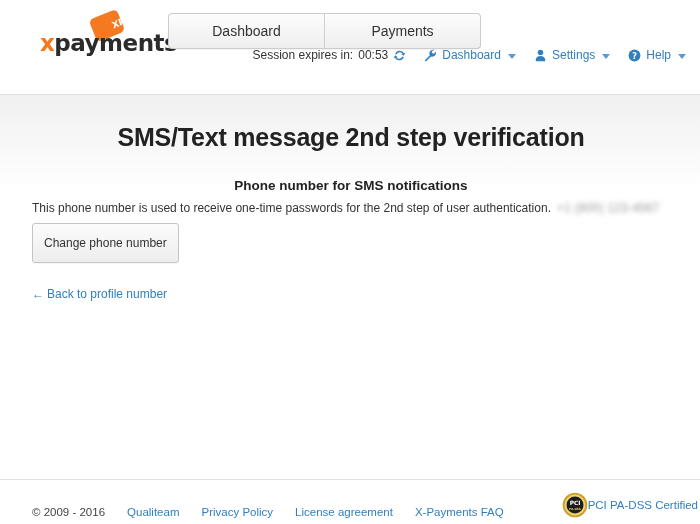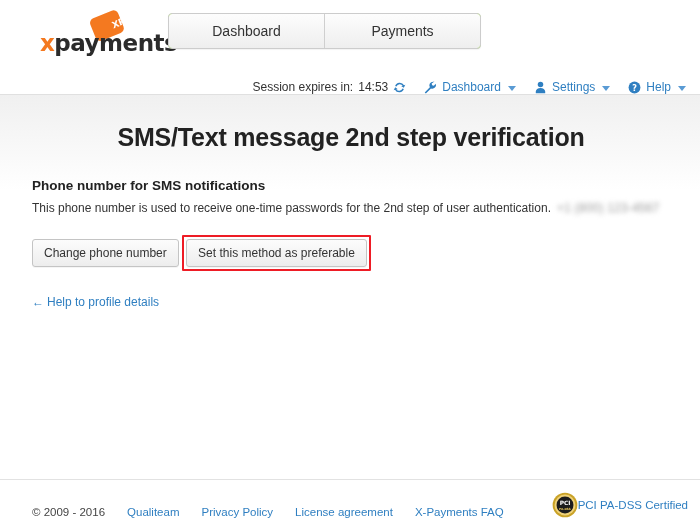--- a/index.html
+++ b/index.html
@@ -73,21 +73,21 @@
     color: #333333;
     background: linear-gradient(to bottom, #fdfdfd 0%, #eeeeee 100%);
     cursor: pointer;
     user-select: none;
   }
   .nav-tab + .nav-tab { border-left: 1px solid #cfcfcf; }
 
   .topbar {
     position: absolute;
     right: 14px;
-    top: 80px;
+    top: 48px;
     display: flex;
     align-items: flex-start;
     gap: 18px;
     font-size: 12px;
   }
   .session {
     color: #333333;
     display: flex;
     align-items: center;
     gap: 5px;
@@ -136,26 +136,27 @@
     margin: 0 0 26px 0;
     letter-spacing: -0.2px;
     text-align: center;
   }
 
   .section-title {
     font-size: 13.5px;
     font-weight: bold;
     color: #222222;
     margin: 0 0 8px 0;
+    text-align: center;
   }
 
   .desc-row {
     font-size: 12px;
     color: #333333;
-    margin-bottom: 20px;
+    margin-bottom: 8px;
     display: flex;
     align-items: baseline;
     gap: 6px;
   }
   .phone-redacted {
     display: inline-block;
     color: #9a9a9a;
     filter: blur(2.4px);
     font-size: 12px;
     letter-spacing: 0.2px;
@@ -163,21 +164,21 @@
   }
 
   .btn {
     display: inline-block;
     font-family: "Liberation Sans", sans-serif;
     font-size: 12px;
     color: #333333;
     background: linear-gradient(to bottom, #fcfcfc 0%, #ededed 100%);
     border: 1px solid #c4c4c4;
     border-radius: 3px;
-    padding: 6px 11px;
+    padding: 12px 11px;
     cursor: pointer;
     box-shadow: 0 1px 0 rgba(0,0,0,0.04);
     line-height: 14px;
   }
 
   .verified-text {
     color: #3a7d32;
     font-weight: bold;
     font-size: 12px;
     margin: 21px 0 9px 0;
@@ -221,21 +222,21 @@
   .copyright { color: #444444; white-space: nowrap; }
   .footer-link {
     color: #2f7fc1;
     text-decoration: none;
     white-space: nowrap;
     cursor: pointer;
     text-align: right;
   }
   .footer-right {
     position: absolute;
-    right: 12px;
+    right: 2px;
     bottom: 6px;
     display: flex;
     align-items: center;
     padding-right: 0px;
   }
   .pci-seal { width: 26px; height: 26px; flex: none; }
   .pci-text {
     color: #2f7fc1;
     font-size: 11.5px;
     white-space: nowrap;
@@ -259,21 +260,21 @@
 
   <div class="nav-tabs">
     <div class="nav-tab">Dashboard</div>
     <div class="nav-tab">Payments</div>
   </div>
 
   <div class="topbar">
 
     <div class="session">
       <span>Session expires in:</span>
-      <span class="session-time">14:53</span>
+      <span class="session-time">00:53</span>
       <span class="refresh-icon">
         <svg width="13" height="13" viewBox="0 0 16 16">
           <path d="M13.6 5.3A6 6 0 0 0 2.6 6.2l1.7.5A4.3 4.3 0 0 1 12 5.9l-2 .1 3.3 2.2 1.9-3.5z" fill="#2f7fc1"></path>
           <path d="M2.4 10.7a6 6 0 0 0 11-.9l-1.7-.5A4.3 4.3 0 0 1 4 10.1l2-.1-3.3-2.2-1.9 3.5z" fill="#2f7fc1"></path>
         </svg>
       </span>
     </div>
 
     <div class="menu-link">
       <span class="glyph">
@@ -318,26 +319,23 @@
     <h2 class="section-title">Phone number for SMS notifications</h2>
 
     <div class="desc-row">
       <span>This phone number is used to receive one-time passwords for the 2nd step of user authentication.</span>
       <span class="phone-redacted">+1 (800) 123-4567</span>
     </div>
 
     <button class="btn">Change phone number</button>
 
 
-    <div class="highlight-box">
-      <button class="btn">Set this method as preferable</button>
-    </div>
 
     <div class="back-link-row">
-      <span class="back-arrow">←</span><a class="back-link">Help to profile details</a>
+      <span class="back-arrow">←</span><a class="back-link">Back to profile number</a>
     </div>
 
   </div>
 </div>
 
 <div class="footer">
   <div class="footer-left">
     <span class="copyright">© 2009 - 2016</span>
     <a class="footer-link">Qualiteam</a>
     <a class="footer-link">Privacy Policy</a>

